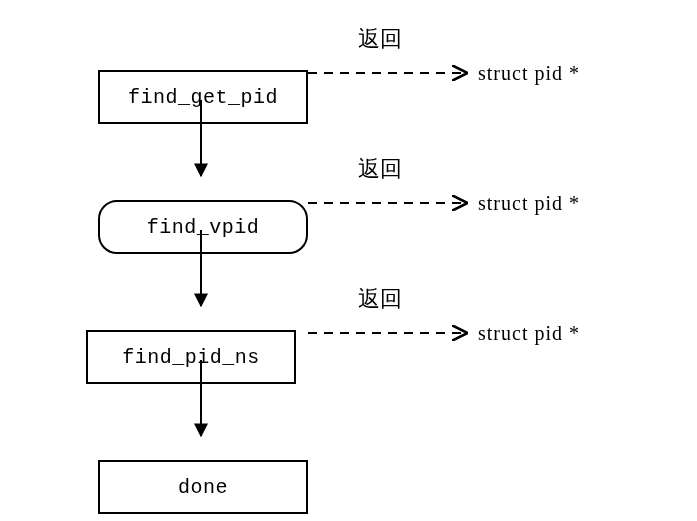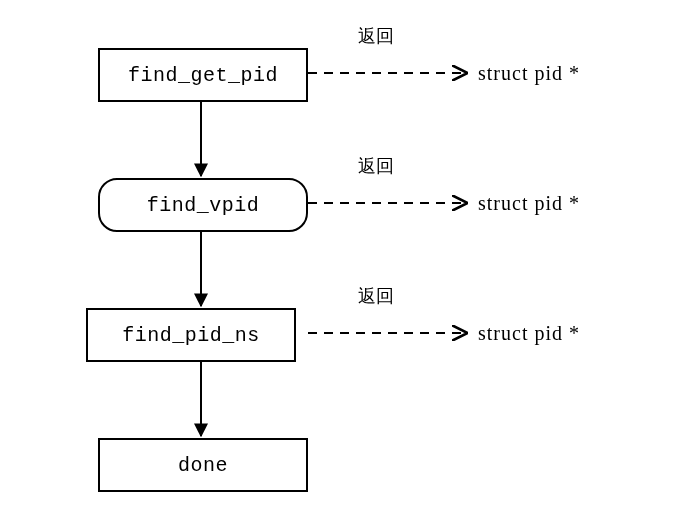--- a/index.html
+++ b/index.html
@@ -20,25 +20,26 @@
   .box {
     position: absolute;
     border: 2px solid #000;
     background: #fff;
     display: flex;
     align-items: center;
     justify-content: center;
     font-family: "Courier New", monospace;
     font-size: 20px;
     letter-spacing: 0.5px;
+    margin-top: 22px;
   }
   .label {
     position: absolute;
     font-family: "SimSun", "MS Mincho", serif;
-    font-size: 18px;
+    font-size: 22px;
     white-space: nowrap;
   }
   .label-mono {
     position: absolute;
     font-family: Liberation Serif, serif;
     font-size: 20px;
     white-space: nowrap;
     letter-spacing: 1px;
   }
   svg.overlay {

